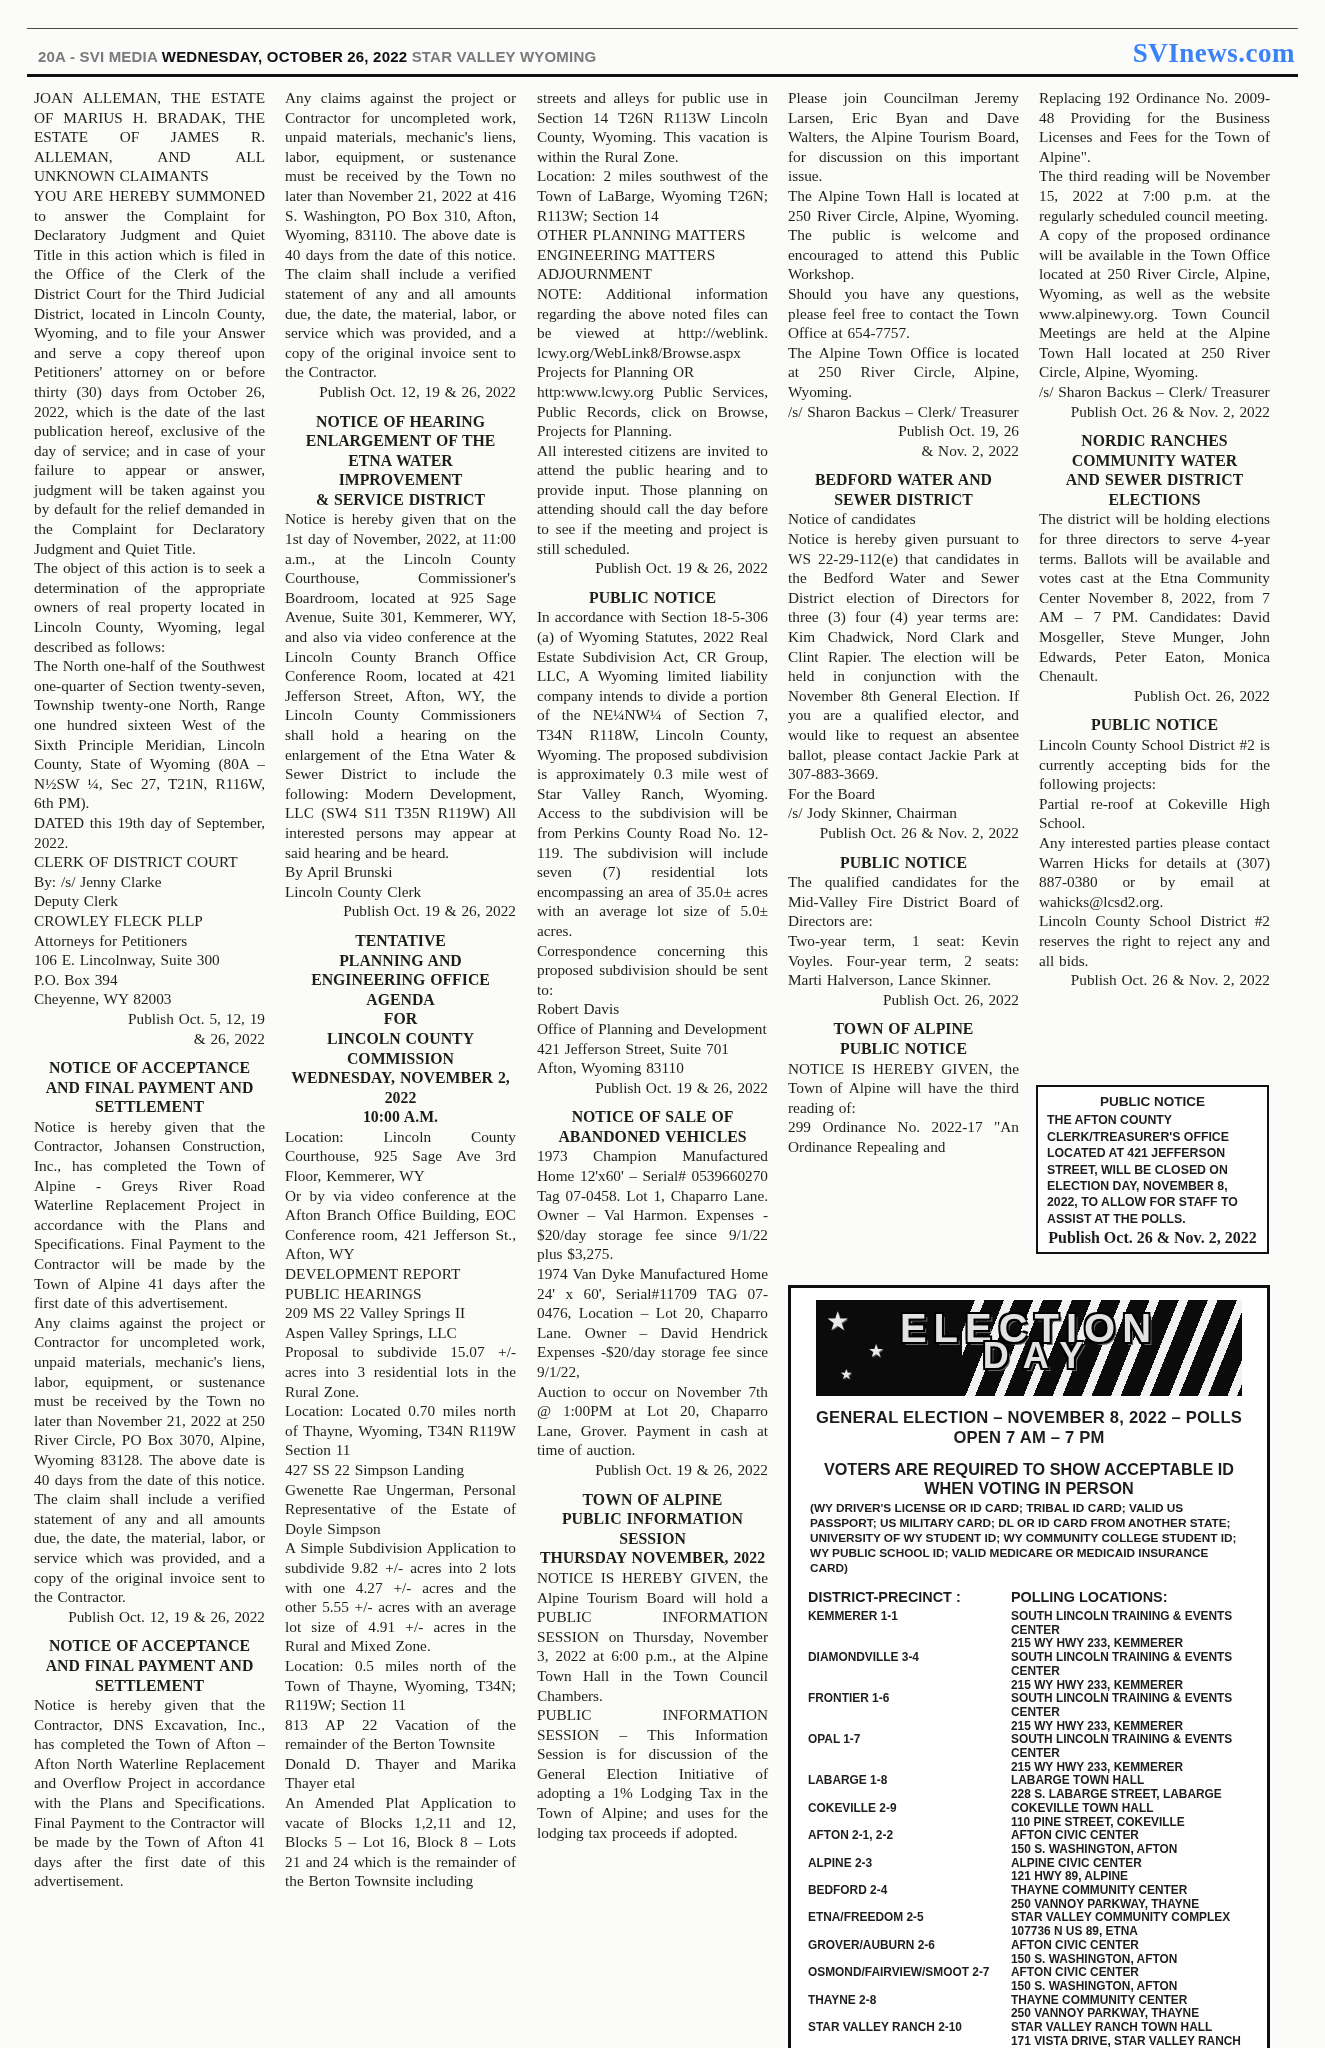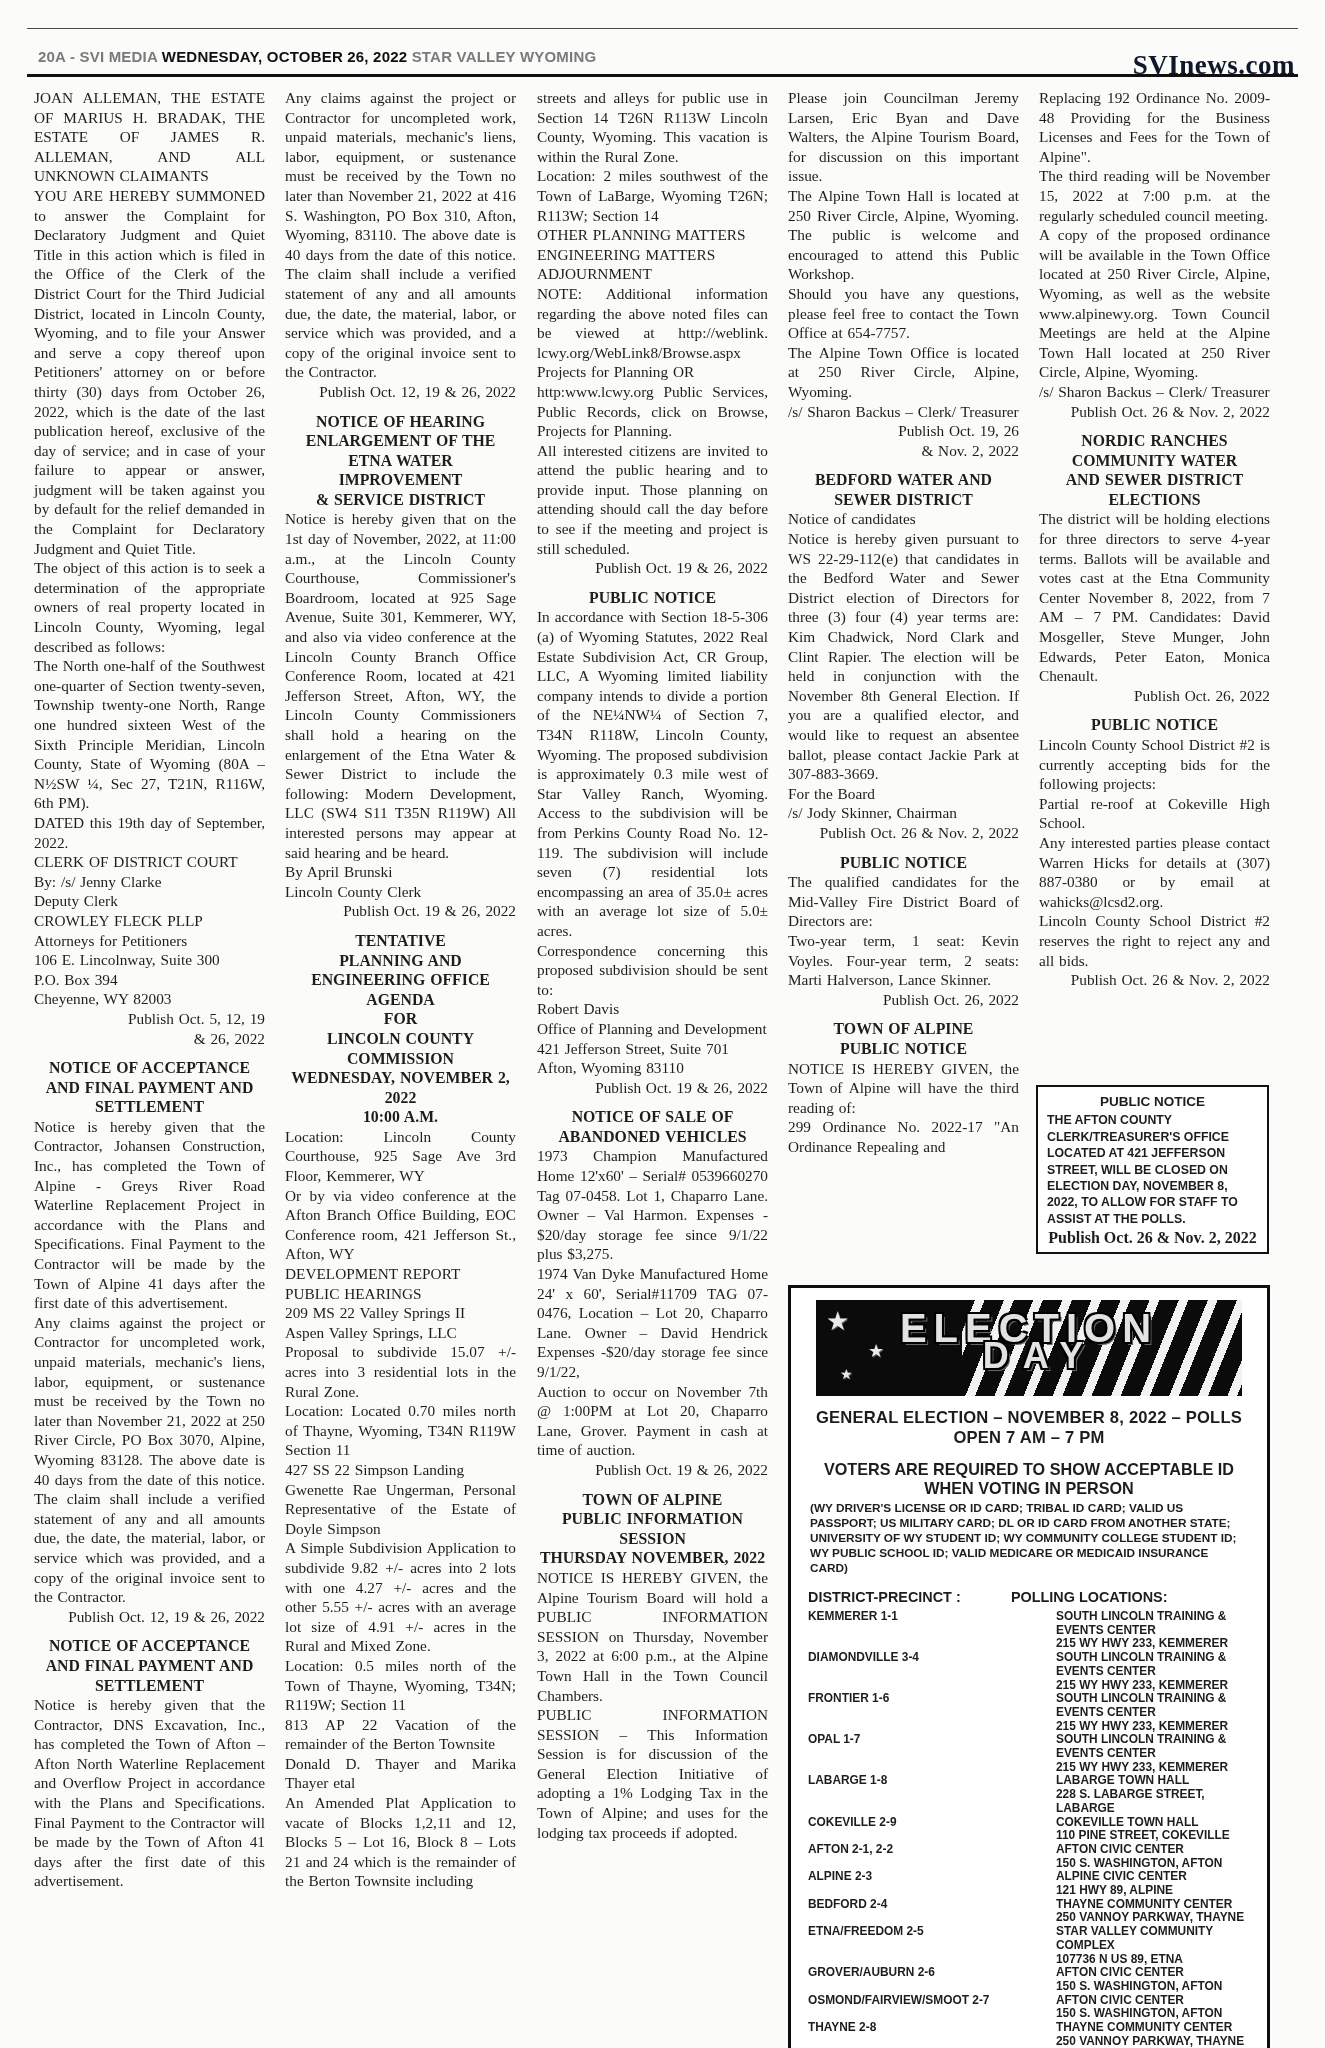--- a/index.html
+++ b/index.html
@@ -8,21 +8,21 @@
     font-family:"Liberation Serif",serif;color:#1d1d1b;overflow:hidden;
   }
   .topline{position:absolute;left:27px;right:27px;top:28px;height:1px;background:#4a4a4a;}
   .kicker{
     position:absolute;left:38px;top:48px;font-family:"Liberation Sans",sans-serif;
     font-size:15px;font-weight:bold;color:#7a7a7a;letter-spacing:.2px;white-space:nowrap;
   }
   .kicker .date{color:#0f0f0f;}
   .masthead{
     position:absolute;right:30px;top:38px;font-family:"Liberation Serif",serif;
-    font-weight:bold;font-size:27px;letter-spacing:.5px;color:#0f172a;margin-top:12px;
+    font-weight:bold;font-size:27px;letter-spacing:.5px;color:#3b82f6;
   }
   .rule{position:absolute;left:27px;right:27px;top:74px;height:3px;background:#101010;}
 
   .col{
     position:absolute;top:88px;width:231px;font-size:15.3px;line-height:19.6px;
     text-align:justify;word-spacing:1px;
   }
   #col1{left:34px;}  #col2{left:285px;}  #col3{left:537px;}
   #col4{left:788px;} #col5{left:1039px;}
   .t-p{margin:0;}
@@ -57,21 +57,21 @@
   }
   .banner .bt2{top:38px;font-size:36px;line-height:36px;letter-spacing:14px;padding-left:22px;}
   .gen{margin:10px 0 12px;text-align:center;font-weight:bold;font-size:16.6px;letter-spacing:.2px;}
   .vt{margin:0 0 3px;text-align:center;font-weight:bold;font-size:16.2px;}
   .idd{margin:0 2px 13px;text-align:left;font-weight:bold;font-size:11.8px;line-height:15px;}
   .cols-hdr{display:flex;font-weight:bold;font-size:14.4px;margin:0 0 5px;}
   .ch-left{width:203px;}
   .ch-right{flex:1;}
   .prow{display:flex;font-weight:bold;font-size:11.9px;line-height:13.7px;}
   .pr-left{width:203px;}
-  .pr-right{flex:1;margin-left:45px;}
+  .pr-right{flex:1;}
 </style>
 </head>
 <body>
 
 <div class="topline"></div>
 
 <div class="kicker">
   <span>20A - SVI MEDIA </span><span class="date">WEDNESDAY, OCTOBER 26, 2022</span><span> STAR VALLEY WYOMING</span>
 </div>
 <div class="masthead">SVInews.com</div>

